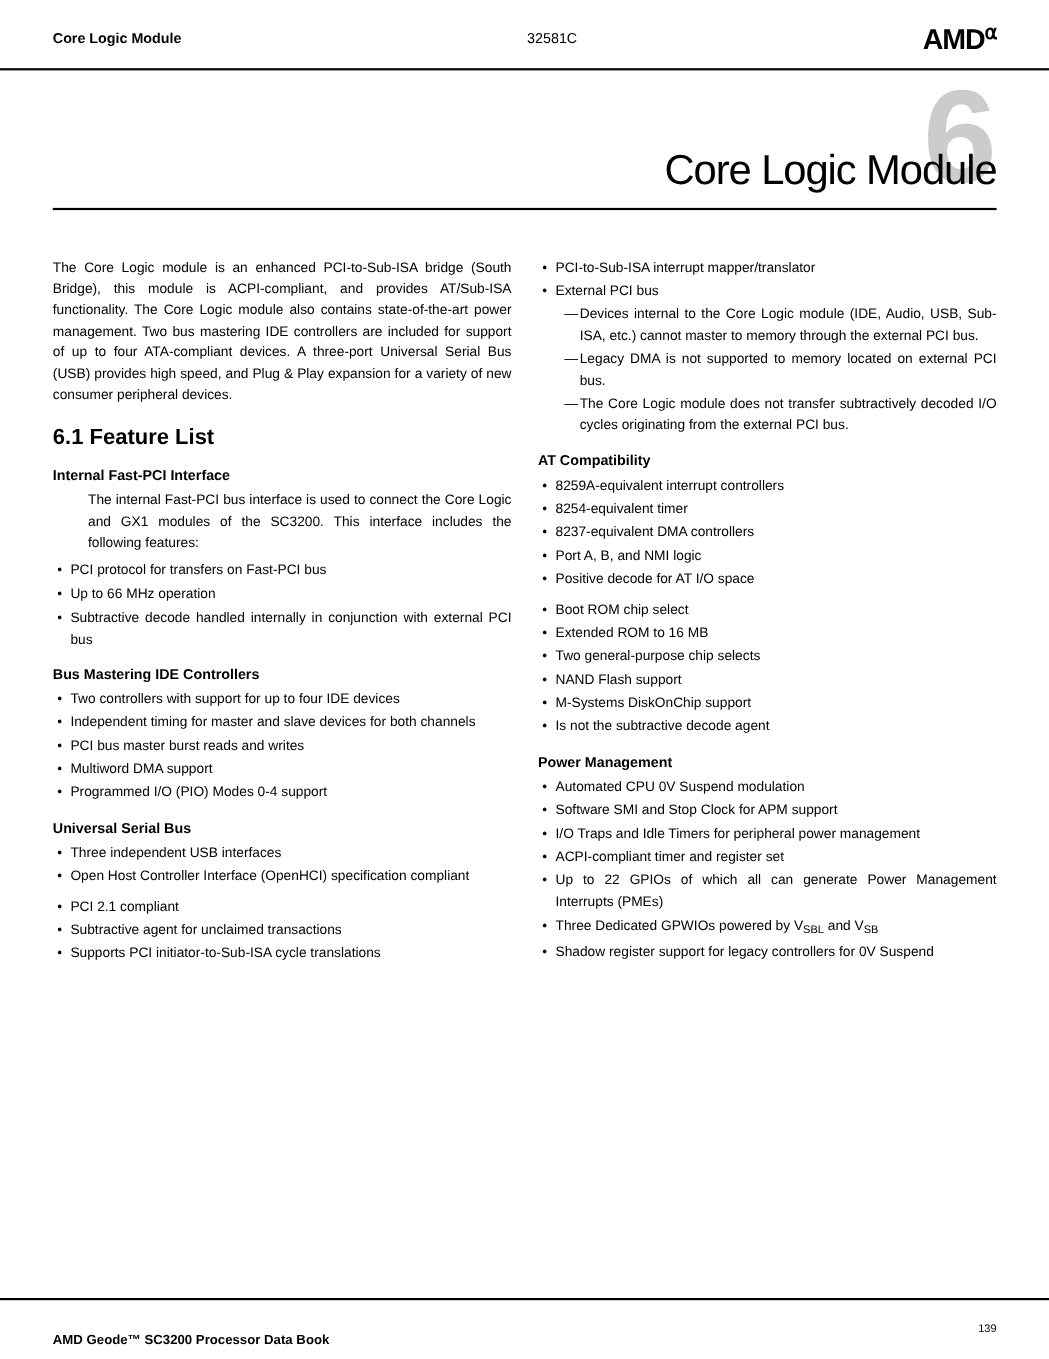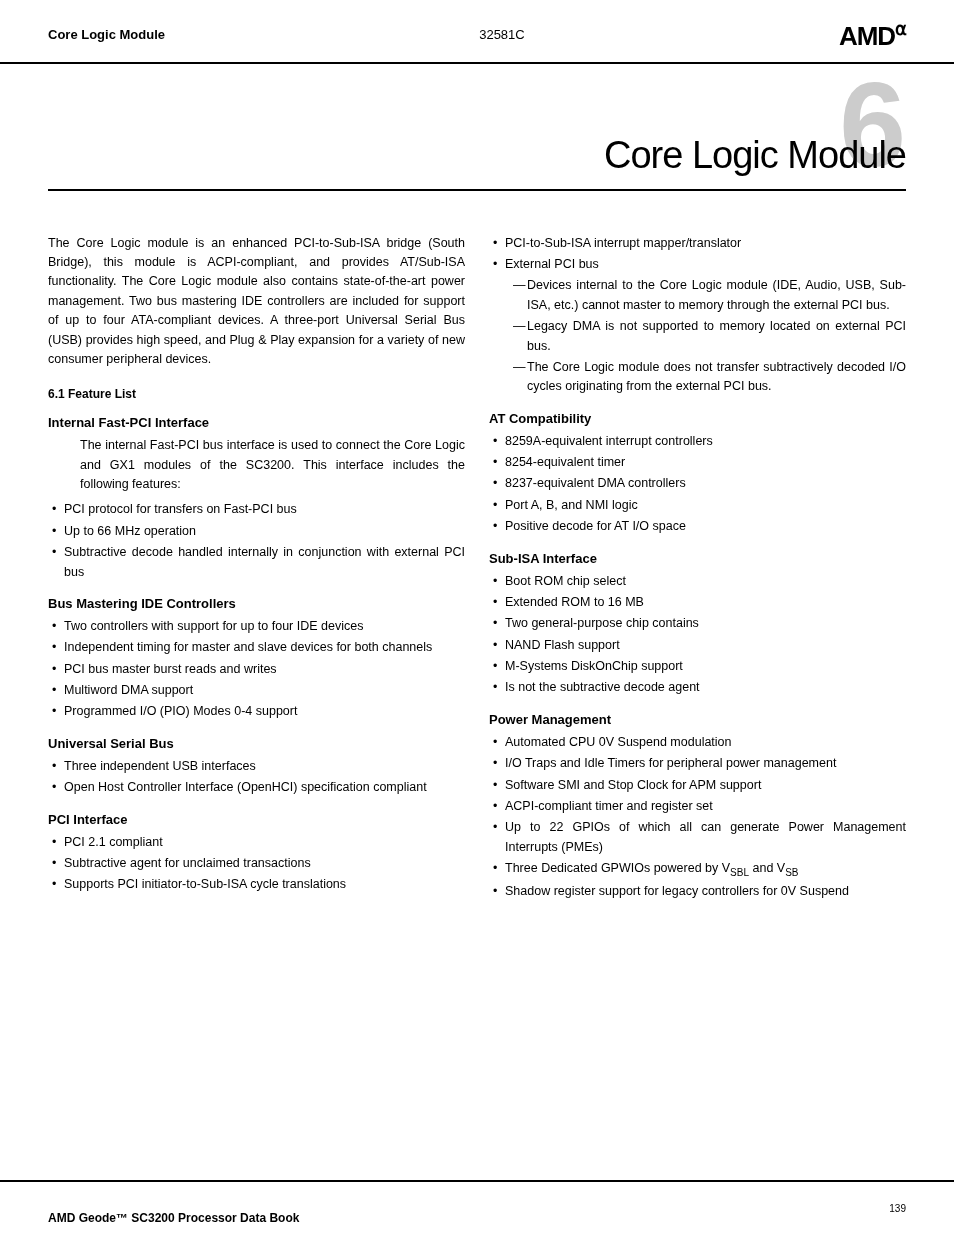--- a/index.html
+++ b/index.html
@@ -89,21 +89,21 @@
       flex: 1;
       min-width: 0;
     }
     .intro-text {
       font-size: 12.5px;
       line-height: 1.55;
       text-align: justify;
       margin-bottom: 18px;
     }
     h2.section-title {
-      font-size: 12px;
+      font-size: 20px;
       font-weight: bold;
       margin-bottom: 12px;
     }
     h3.subsection-title {
       font-size: 13px;
       font-weight: bold;
       margin-bottom: 6px;
       margin-top: 14px;
     }
     .body-text {
@@ -212,21 +212,20 @@
         <li>Multiword DMA support</li>
         <li>Programmed I/O (PIO) Modes 0-4 support</li>
       </ul>
 
       <h3 class="subsection-title">Universal Serial Bus</h3>
       <ul class="bullet-list">
         <li>Three independent USB interfaces</li>
         <li>Open Host Controller Interface (OpenHCI) specification compliant</li>
       </ul>
 
-      <h3 class="subsection-title">PCI Interface</h3>
       <ul class="bullet-list">
         <li>PCI 2.1 compliant</li>
         <li>Subtractive agent for unclaimed transactions</li>
         <li>Supports PCI initiator-to-Sub-ISA cycle translations</li>
       </ul>
     </div>
 
     <div class="col-right">
 
       <ul class="bullet-list" style="margin-top:0; margin-bottom:4px;">
@@ -243,35 +242,34 @@
 
       <h3 class="subsection-title">AT Compatibility</h3>
       <ul class="bullet-list">
         <li>8259A-equivalent interrupt controllers</li>
         <li>8254-equivalent timer</li>
         <li>8237-equivalent DMA controllers</li>
         <li>Port A, B, and NMI logic</li>
         <li>Positive decode for AT I/O space</li>
       </ul>
 
-      <h3 class="subsection-title">Sub-ISA Interface</h3>
       <ul class="bullet-list">
         <li>Boot ROM chip select</li>
         <li>Extended ROM to 16 MB</li>
-        <li>Two general-purpose chip contains</li>
+        <li>Two general-purpose chip selects</li>
         <li>NAND Flash support</li>
         <li>M-Systems DiskOnChip support</li>
         <li>Is not the subtractive decode agent</li>
       </ul>
 
       <h3 class="subsection-title">Power Management</h3>
       <ul class="bullet-list">
         <li>Automated CPU 0V Suspend modulation</li>
+        <li>Software SMI and Stop Clock for APM support</li>
         <li>I/O Traps and Idle Timers for peripheral power management</li>
-        <li>Software SMI and Stop Clock for APM support</li>
         <li>ACPI-compliant timer and register set</li>
         <li>Up to 22 GPIOs of which all can generate Power Management Interrupts (PMEs)</li>
         <li>Three Dedicated GPWIOs powered by V<sub>SBL</sub> and V<sub>SB</sub></li>
         <li>Shadow register support for legacy controllers for 0V Suspend</li>
       </ul>
     </div>
   </div>
 
   <div class="footer">
     <span class="footer-left">AMD Geode™ SC3200 Processor Data Book</span>

